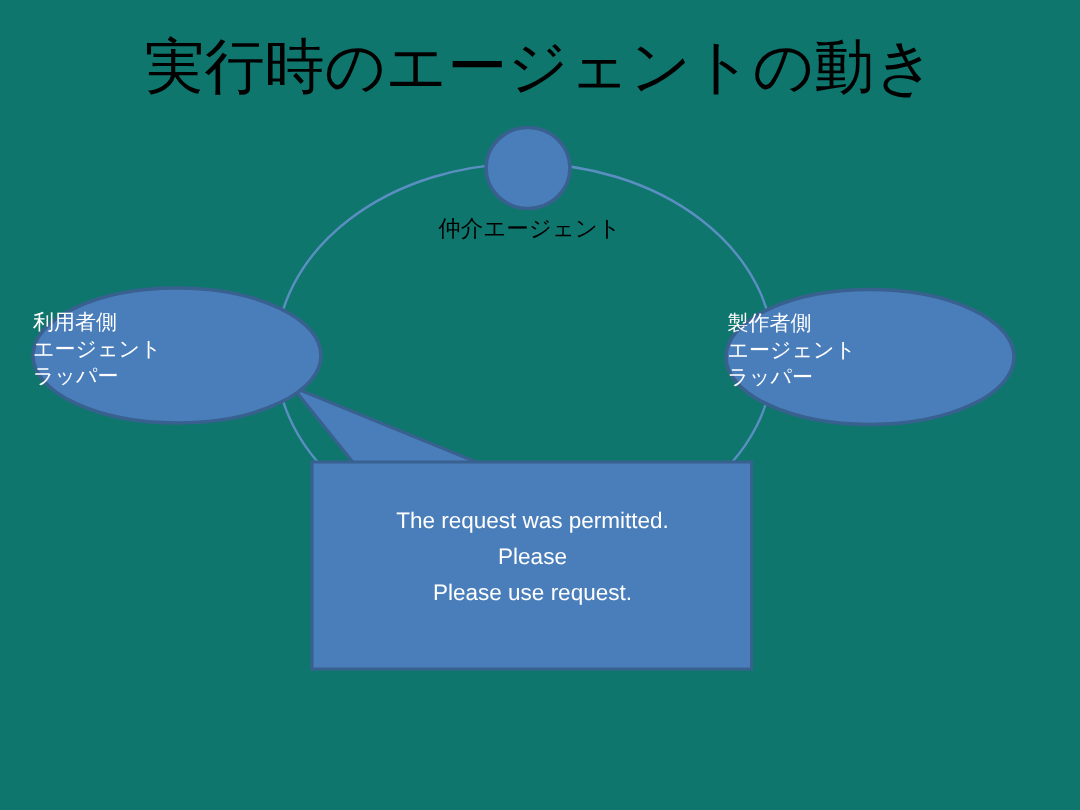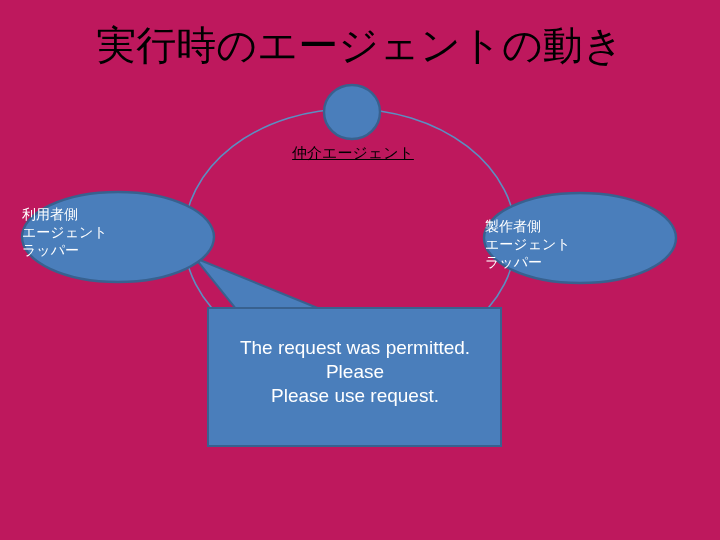--- a/index.html
+++ b/index.html
@@ -11,21 +11,21 @@
   body {
     width: 720px;
     height: 540px;
     overflow: hidden;
     font-family: "Liberation Sans", "DejaVu Sans", sans-serif;
   }
   #slide {
     position: relative;
     width: 720px;
     height: 540px;
-    background: #be185d;
+    background: #0f766e;
   }
   #slide-title {
     position: absolute;
     left: 0;
     top: 22px;
     width: 720px;
     text-align: center;
     font-size: 40px;
     line-height: 46px;
     color: #000000;
@@ -52,40 +52,39 @@
   #broker-label {
     position: absolute;
     left: 253px;
     top: 143px;
     width: 200px;
     text-align: center;
     color: #000000;
     font-size: 15px;
     line-height: 19px;
     white-space: nowrap;
-    text-decoration: underline;
   }
   #consumer-label {
     left: 22px;
     top: 205px;
     width: 192px;
   }
   #creator-label {
     left: 485px;
-    top: 217px;
+    top: 206px;
     width: 191px;
   }
   #callout-label {
     position: absolute;
     left: 209px;
     top: 336px;
     width: 292px;
     text-align: center;
     color: #ffffff;
-    font-size: 19px;
+    font-size: 15px;
     line-height: 24px;
   }
 </style>
 </head>
 <body>
 
 <div id="slide">
 
   <div id="slide-title">実行時のエージェントの動き</div>
 

